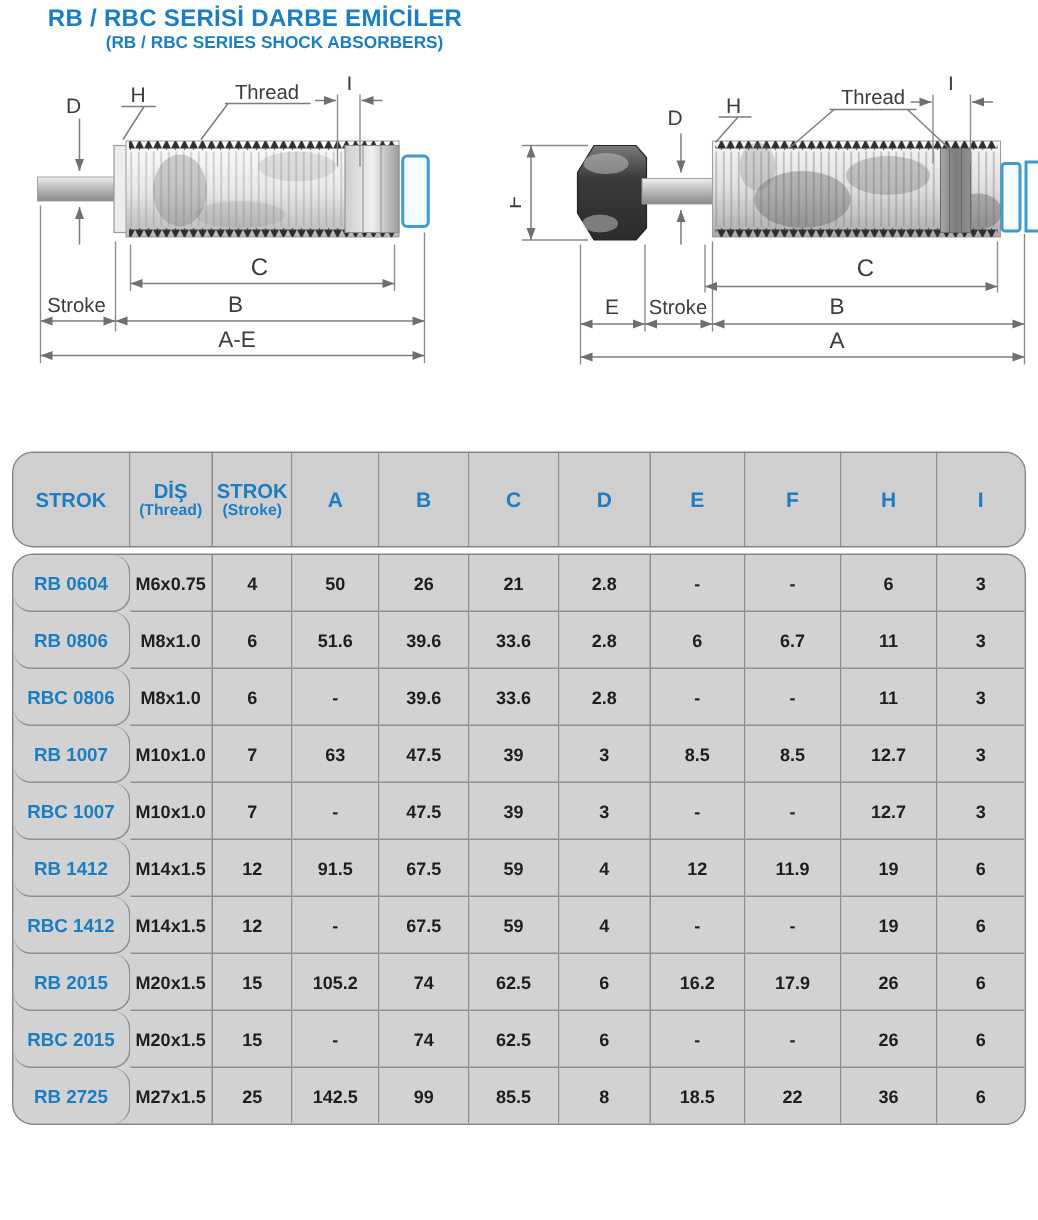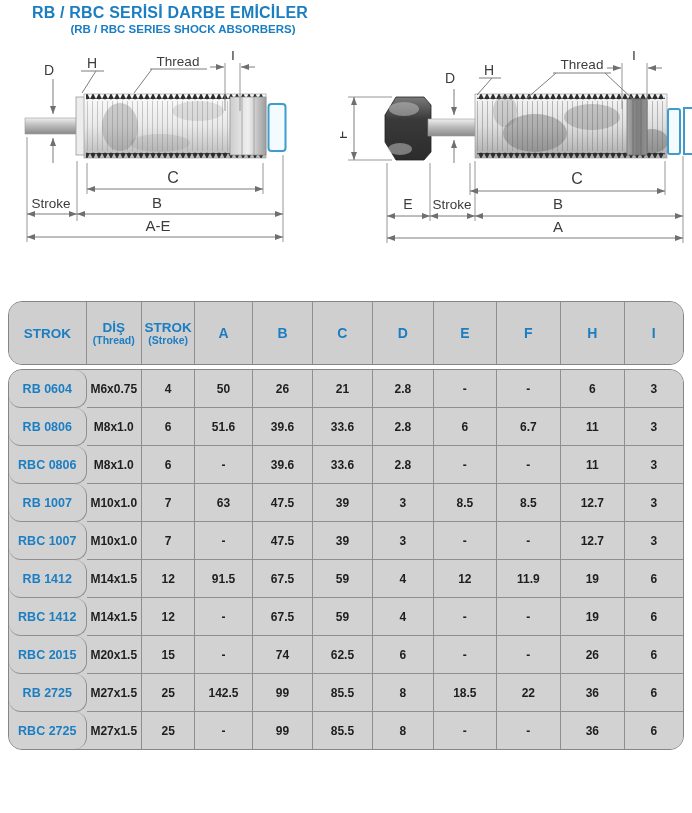--- a/index.html
+++ b/index.html
@@ -407,20 +407,33 @@
               <td>-</td>
               <td>67.5</td>
               <td>59</td>
               <td>4</td>
               <td>-</td>
               <td>-</td>
               <td>19</td>
               <td>6</td>
             </tr>
             <tr>
+              <td class="model">RB 2015</td>
+              <td>M20x1.5</td>
+              <td>15</td>
+              <td>105.2</td>
+              <td>74</td>
+              <td>62.5</td>
+              <td>6</td>
+              <td>16.2</td>
+              <td>17.9</td>
+              <td>26</td>
+              <td>6</td>
+            </tr>
+            <tr>
               <td class="model">RBC 2015</td>
               <td>M20x1.5</td>
               <td>15</td>
               <td>-</td>
               <td>74</td>
               <td>62.5</td>
               <td>6</td>
               <td>-</td>
               <td>-</td>
               <td>26</td>
@@ -432,31 +445,18 @@
               <td>25</td>
               <td>142.5</td>
               <td>99</td>
               <td>85.5</td>
               <td>8</td>
               <td>18.5</td>
               <td>22</td>
               <td>36</td>
               <td>6</td>
             </tr>
-            <tr>
-              <td class="model">RBC 2725</td>
-              <td>M27x1.5</td>
-              <td>25</td>
-              <td>-</td>
-              <td>99</td>
-              <td>85.5</td>
-              <td>8</td>
-              <td>-</td>
-              <td>-</td>
-              <td>36</td>
-              <td>6</td>
-            </tr>
           </tbody>
       </table>
     </div>
   </div>
 
 </div>
 
 </body></html>

